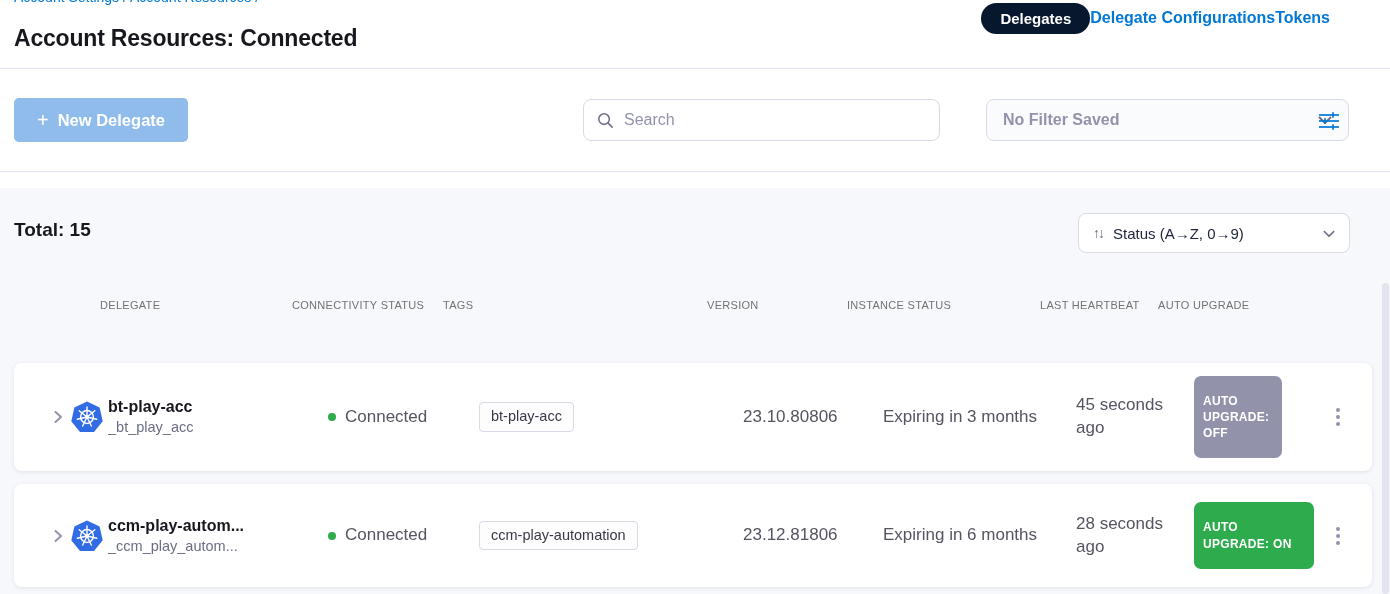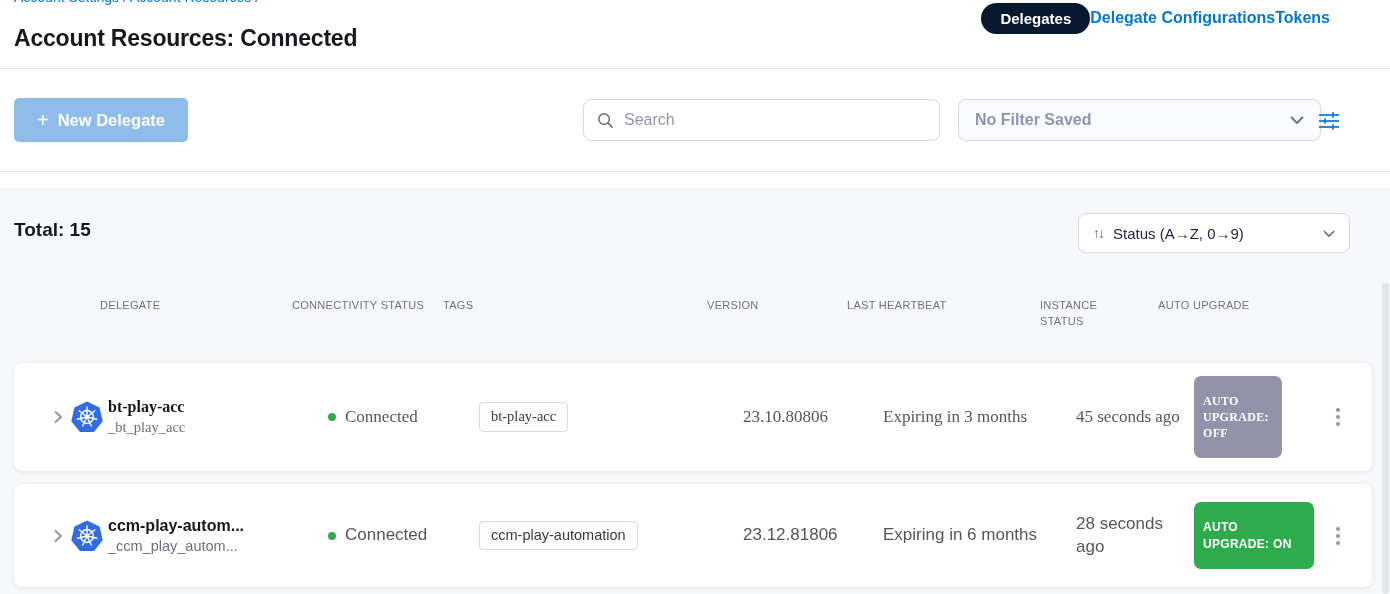--- a/index.html
+++ b/index.html
@@ -31,21 +31,21 @@
     position:absolute; top:99px; left:583px; width:357px; height:42px;
     border:1px solid #D9DAE5; border-radius:8px; background:#fff;
     display:flex; align-items:center; padding:0 13px; gap:10px;
   }
   .search-box input {
     border:none; outline:none; flex:1; font-family:"Liberation Sans", sans-serif;
     font-size:16px; color:#383946; background:transparent;
   }
   .search-box input::placeholder { color:#9293AB; }
   .filter-select {
-    position:absolute; top:99px; left:958px; width:363px; height:42px;
+    position:absolute; top:99px; left:986px; width:363px; height:42px;
     border:1px solid #D9DAE5; border-radius:8px; background:#FAFBFC;
     display:flex; align-items:center; justify-content:space-between;
     padding:0 16px; cursor:pointer;
   }
   .filter-select .val { font-size:16px; color:#9293AB; font-weight:600; }
   .sliders-btn { position:absolute; top:106px; left:1314px; width:30px; height:30px; display:flex; align-items:center; justify-content:center; cursor:pointer; background:none; border:none; }
 
   
   .content { position:absolute; top:188px; left:0; width:1390px; height:422px; background:#F7F8FC; }
   .total { position:absolute; top:31px; left:14px; font-size:19px; font-weight:700; color:#17171e; }
@@ -66,21 +66,21 @@
   .th {
     font-size:11px; font-weight:400; color:#737373; letter-spacing:0.3px;
     line-height:1.45; padding-right:14px;
   }
   .th.first { padding-left:86px; }
 
   .card {
     position:absolute; left:14px; width:1358px; height:108px;
     background:#fff; border-radius:8px; box-shadow:0 1px 4px rgba(40,41,61,0.10);
   }
-  .card.row1 { top:175px;font-family:Liberation Serif, serif; }
+  .card.row1 { top:175px; }
   .card.row2 { top:296px; height:103px; }
   .card.stub { top:411px; height:30px; }
   .row-grid { height:100%; padding-left:36px; }
   .card .cell { color:#545560; font-size:17px; line-height:1.35; padding-right:4px; }
 
   .delegate-cell { display:flex; align-items:center; gap:3px; }
   .chev { display:flex; align-items:center; cursor:pointer; }
   .k8s { width:32px; height:32px; flex:0 0 32px; margin:0 2px; }
   .name-block { overflow:hidden; }
   .dname { font-size:16px; font-weight:700; color:#17171e; white-space:nowrap; }
@@ -175,22 +175,22 @@
             <polyline points="1.5,1.5 7,7 12.5,1.5" stroke="#6B6D85" stroke-width="1.8" stroke-linecap="round" stroke-linejoin="round" fill="none"></polyline>
           </svg>
       </span>
     </div>
 
     <div class="thead grid-cols">
       <div class="th first">DELEGATE</div>
       <div class="th">CONNECTIVITY STATUS</div>
       <div class="th">TAGS</div>
       <div class="th">VERSION</div>
+      <div class="th">INSTANCE STATUS</div>
       <div class="th">LAST HEARTBEAT</div>
-      <div class="th">INSTANCE STATUS</div>
       <div class="th">AUTO UPGRADE</div>
       <div class="th"></div>
     </div>
 
     <div class="card row1">
       <div class="row-grid grid-cols">
         <div class="cell delegate-cell">
           <span class="chev">
             <svg width="16" height="16" viewBox="0 0 16 16" fill="none">
                 <polyline points="5.5,3 11,8 5.5,13" stroke="#9293AB" stroke-width="2" stroke-linecap="round" stroke-linejoin="round" fill="none"></polyline>

